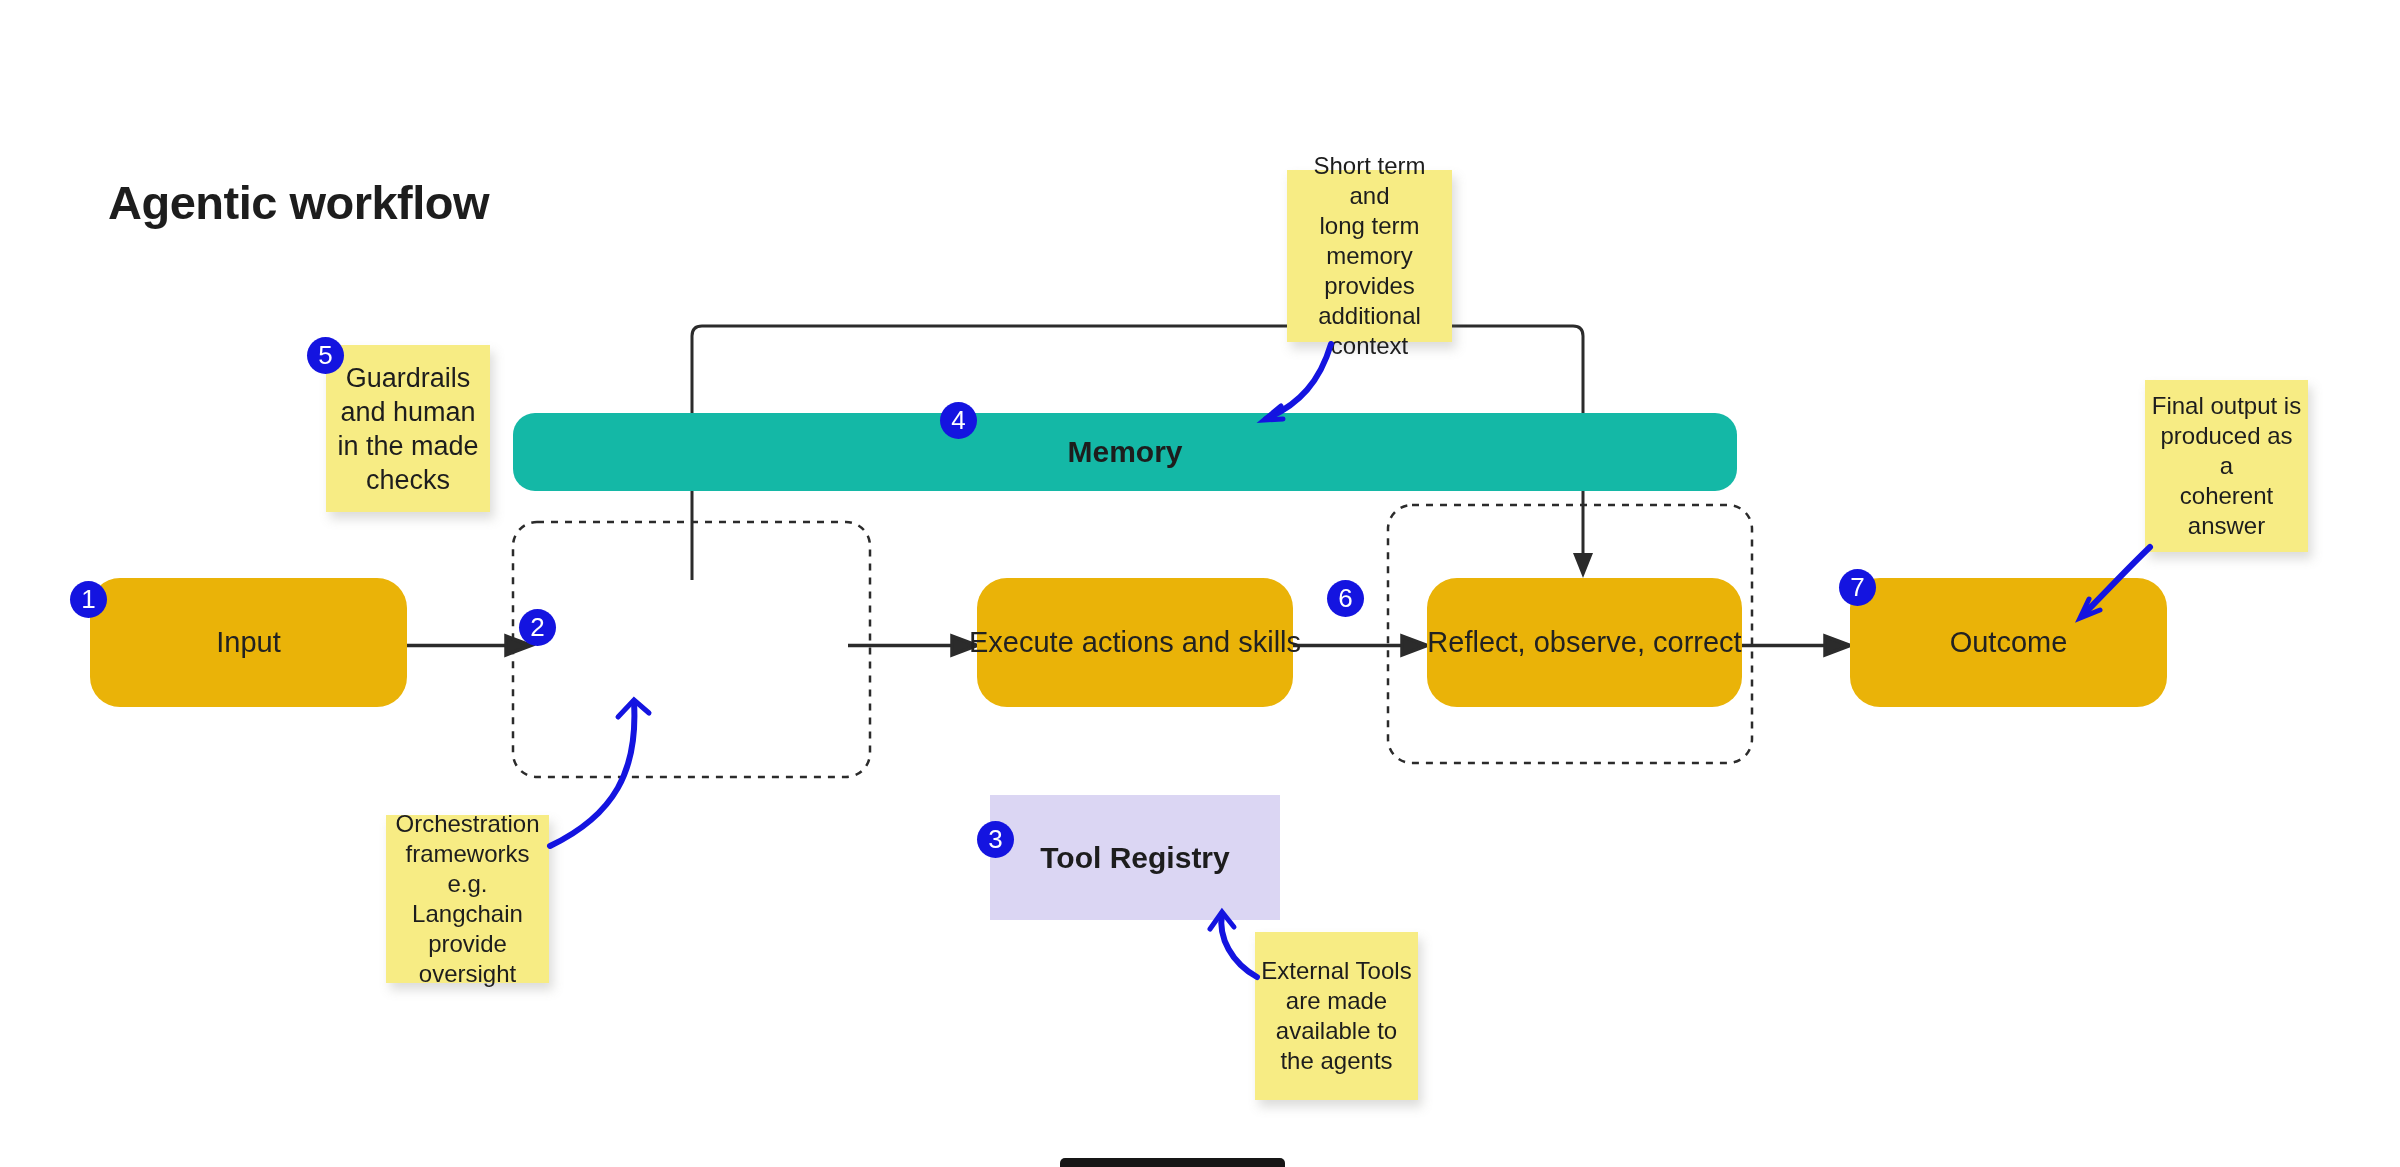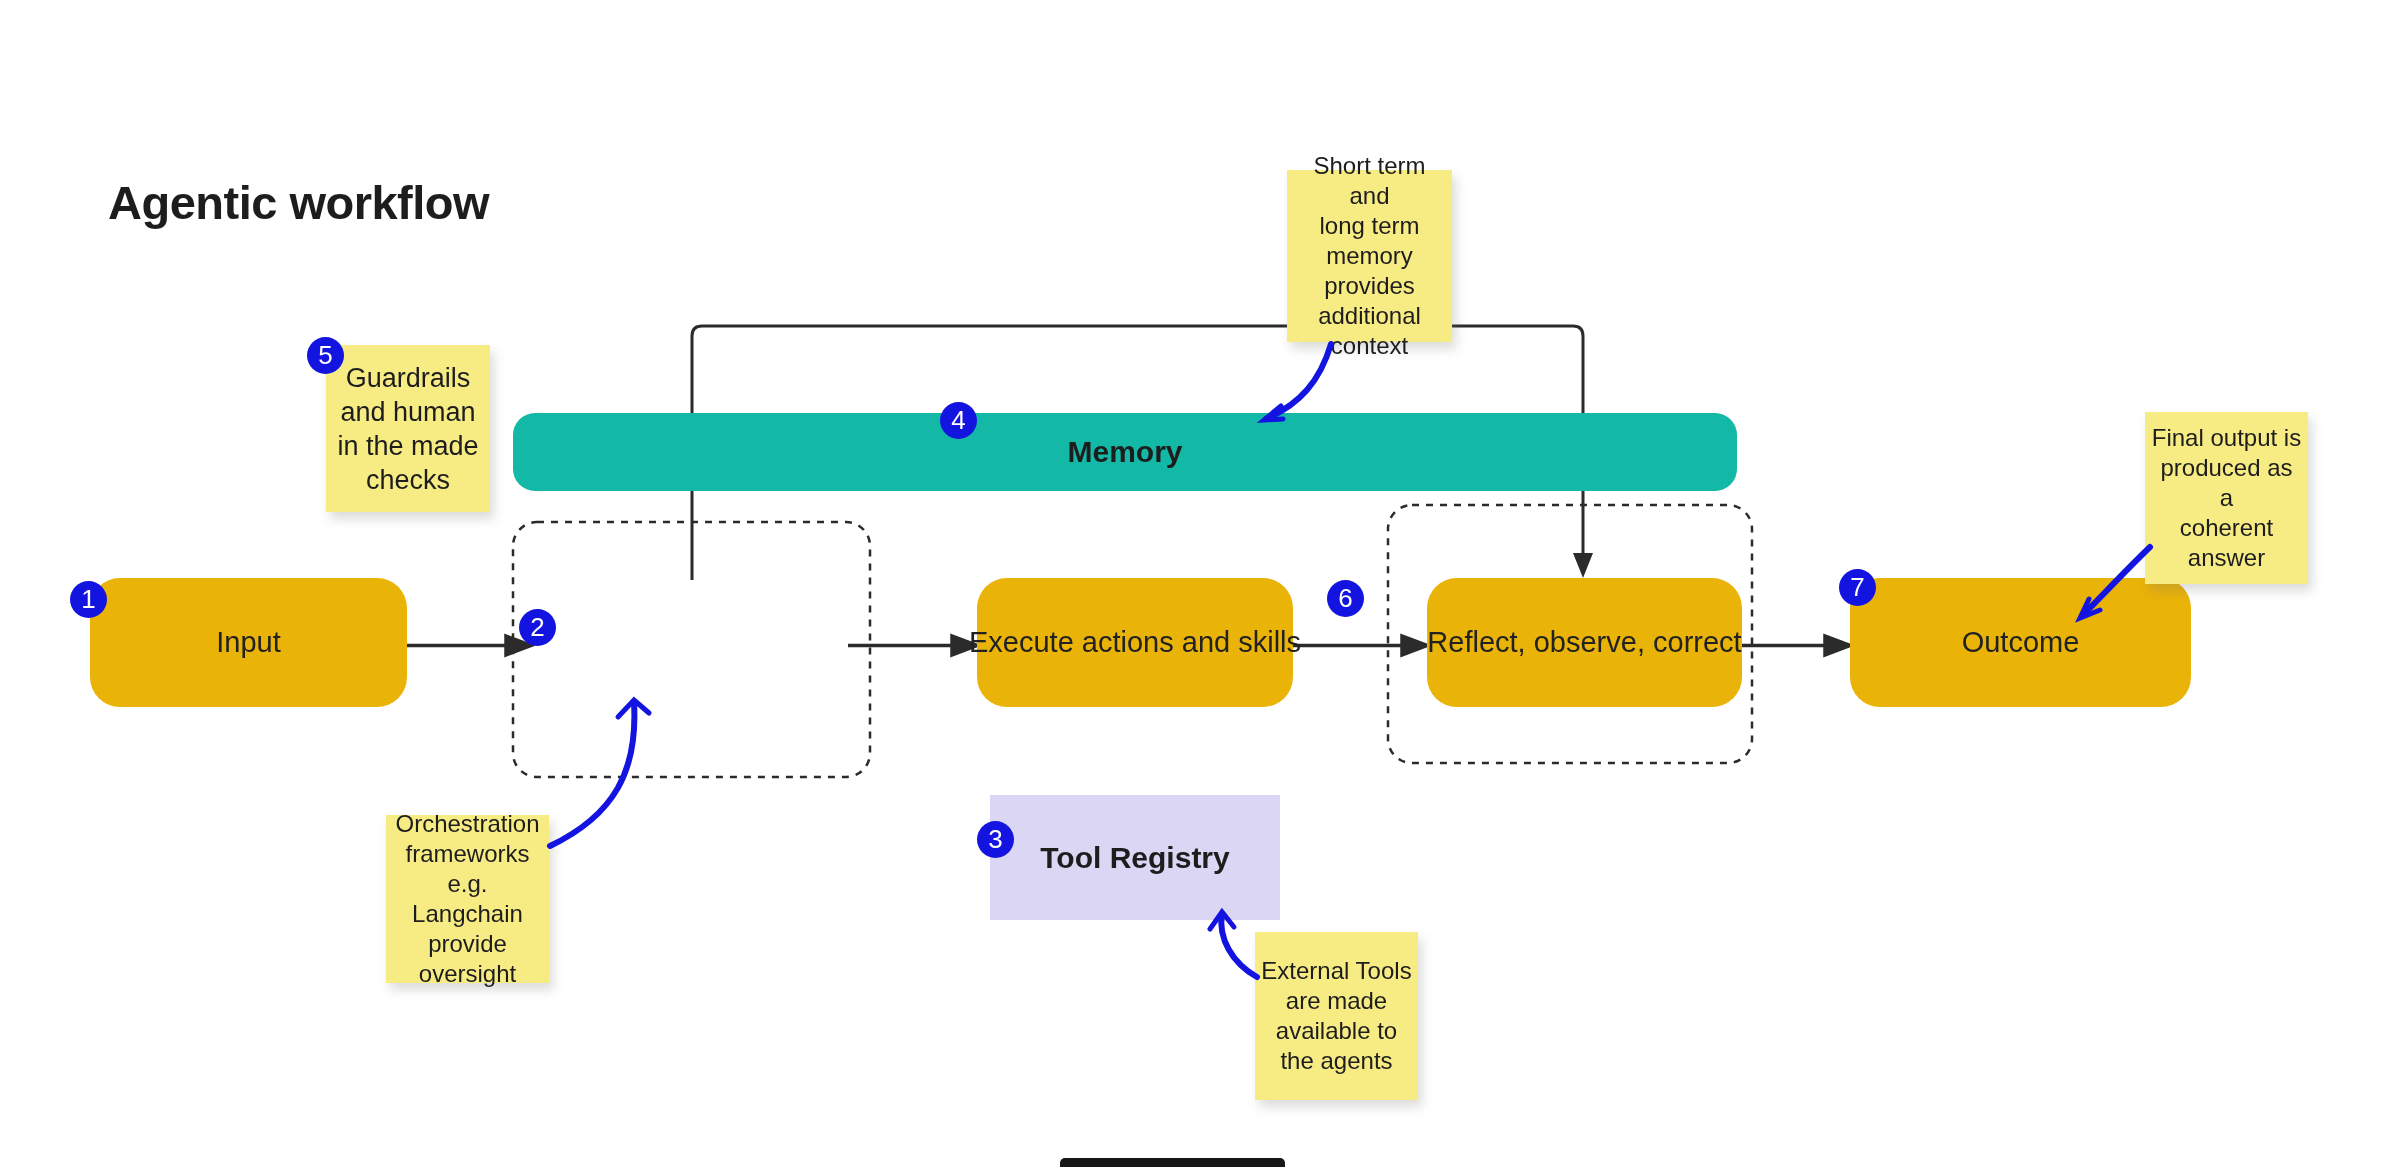--- a/index.html
+++ b/index.html
@@ -98,21 +98,21 @@
 
   <div class="flow-node" style="left:90px;top:578px;width:317px;">
     <span>Input</span>
   </div>
   <div class="flow-node" style="left:977px;top:578px;width:316px;">
     <span>Execute actions and skills</span>
   </div>
   <div class="flow-node" style="left:1427px;top:578px;width:315px;">
     <span>Reflect, observe, correct</span>
   </div>
-  <div class="flow-node" style="left:1850px;top:578px;width:341px;">
+  <div class="flow-node" style="left:1850px;top:578px;width:317px;">
     <span>Outcome</span>
   </div>
 
   <div class="registry-box">
     <span>Tool Registry</span>
   </div>
 
   <div class="sticky large-text" style="left:326px;top:345px;width:164px;height:167px;">Guardrails
 and human
 in the made
@@ -124,21 +124,21 @@
 context</div>
   <div class="sticky" style="left:386px;top:815px;width:163px;height:168px;">Orchestration
 frameworks
 e.g. Langchain
 provide
 oversight</div>
   <div class="sticky" style="left:1255px;top:932px;width:163px;height:168px;">External Tools
 are made
 available to
 the agents</div>
-  <div class="sticky" style="left:2145px;top:380px;width:163px;height:172px;margin-top:32px;">Final output is
+  <div class="sticky" style="left:2145px;top:380px;width:163px;height:172px;">Final output is
 produced as a
 coherent
 answer</div>
 
   <svg class="layer" viewBox="0 0 2400 1167">
     <g stroke="#1414E0" stroke-width="6" fill="none" stroke-linecap="round">
 
       <path d="M 1331,344 C 1320,381 1300,404 1266,419"></path>
       <path stroke-width="5" d="M 1281,406 L 1264,420 L 1283,419"></path>
 

